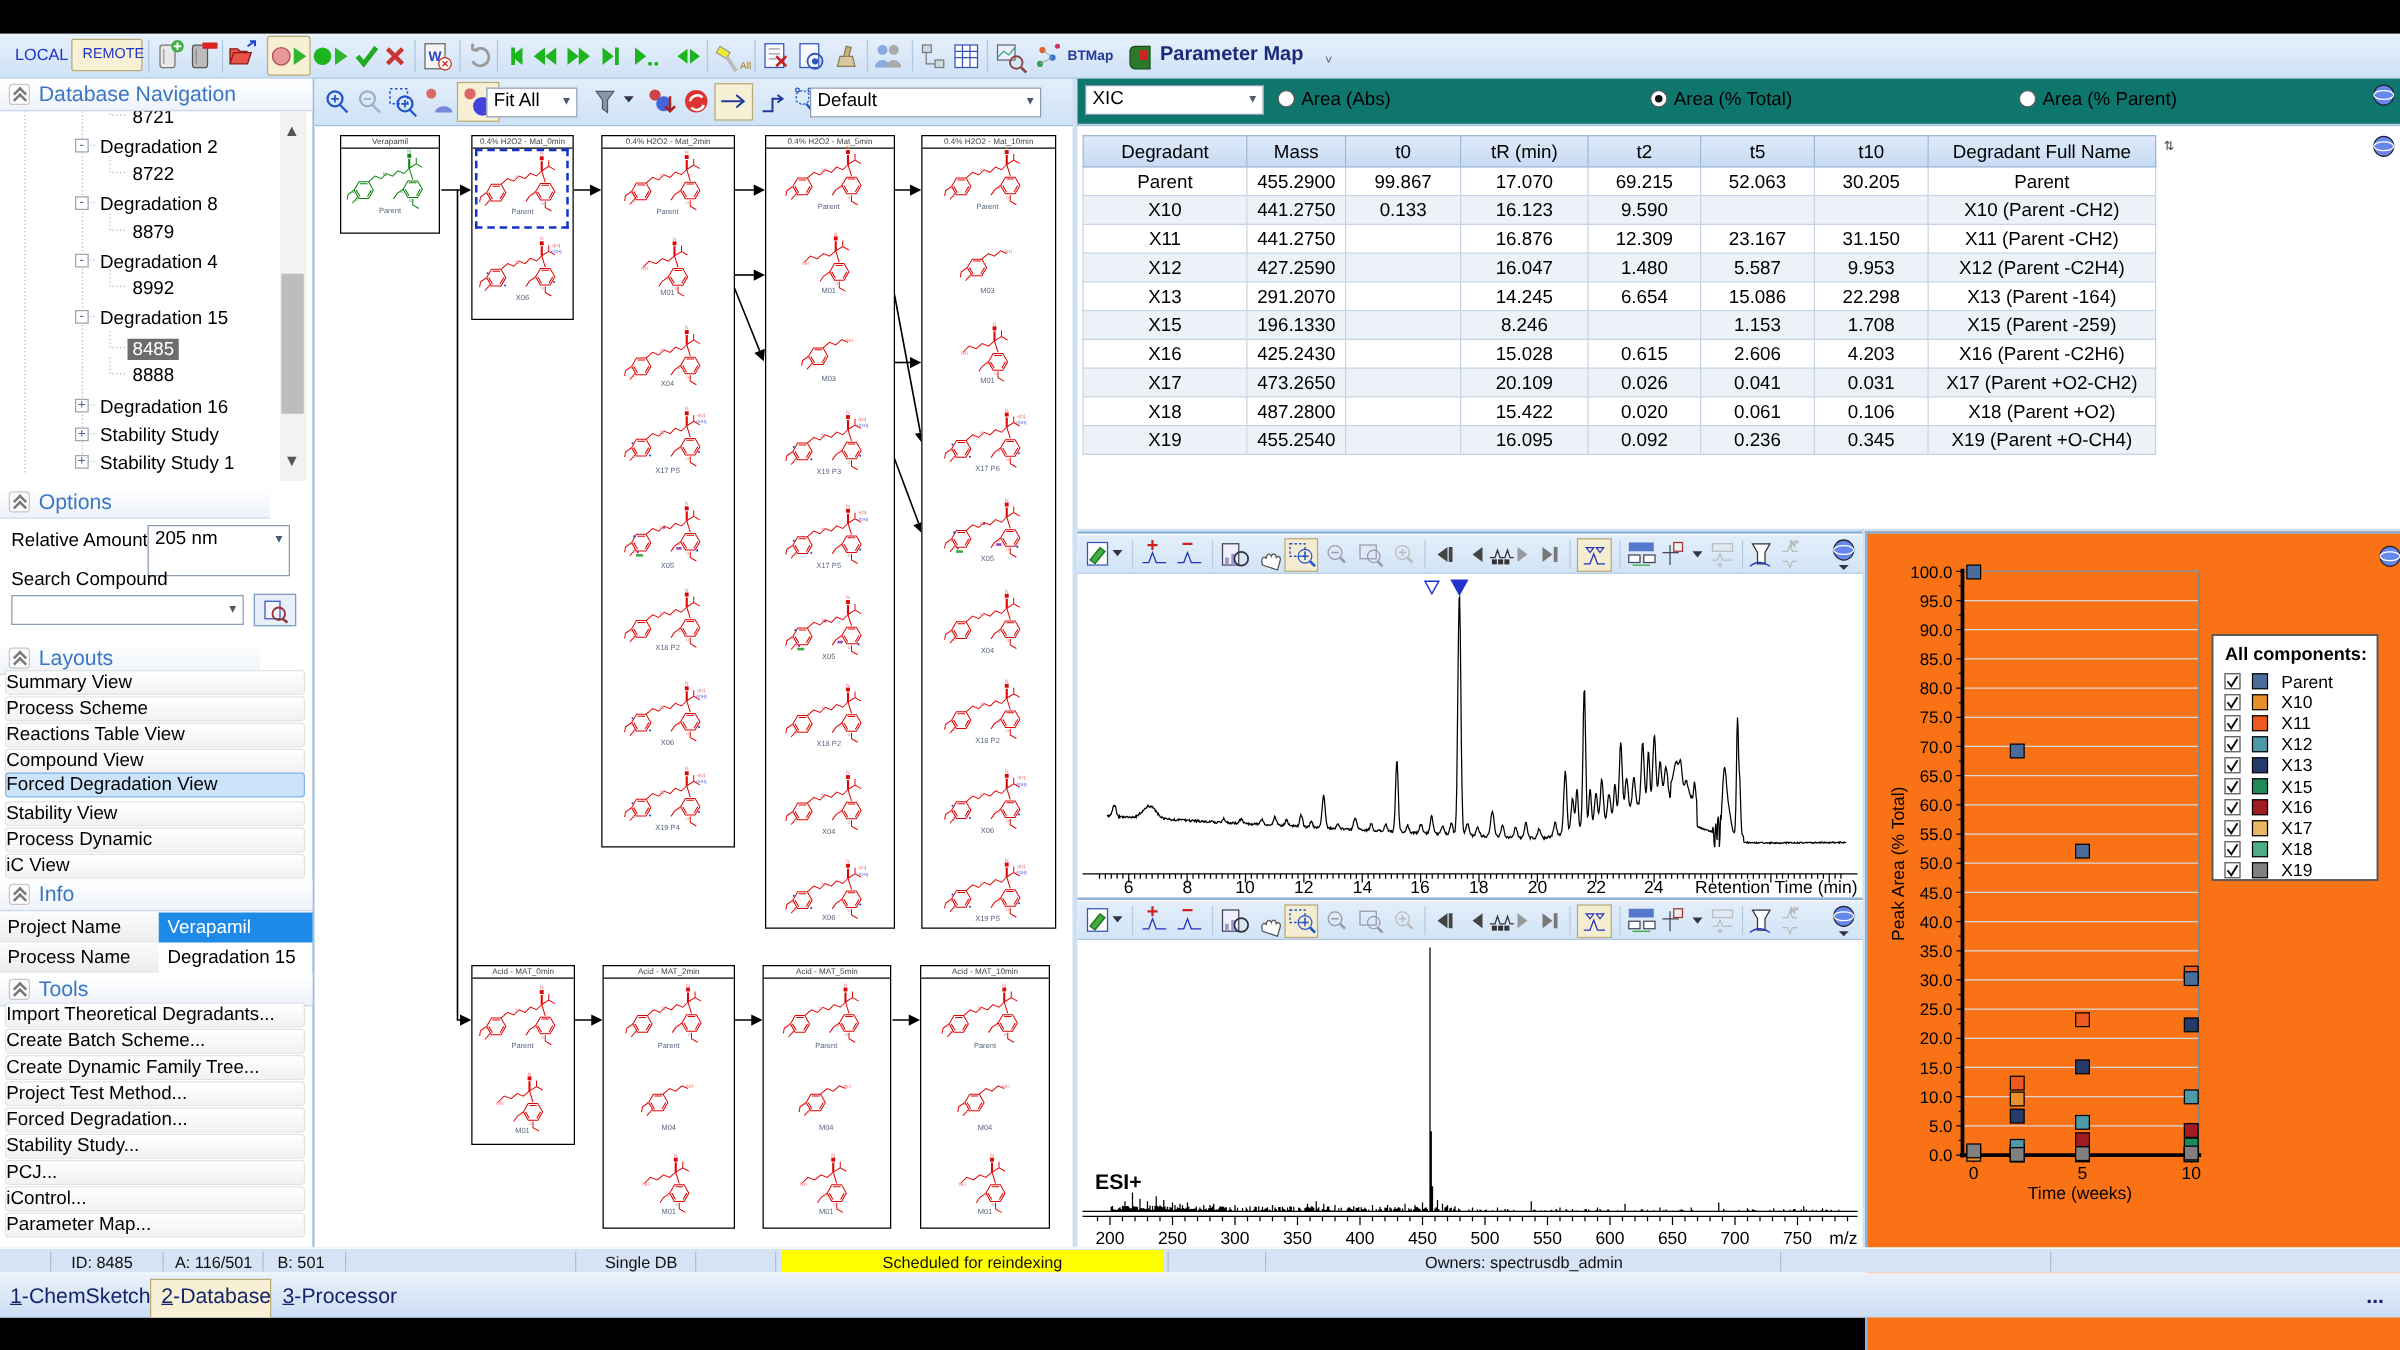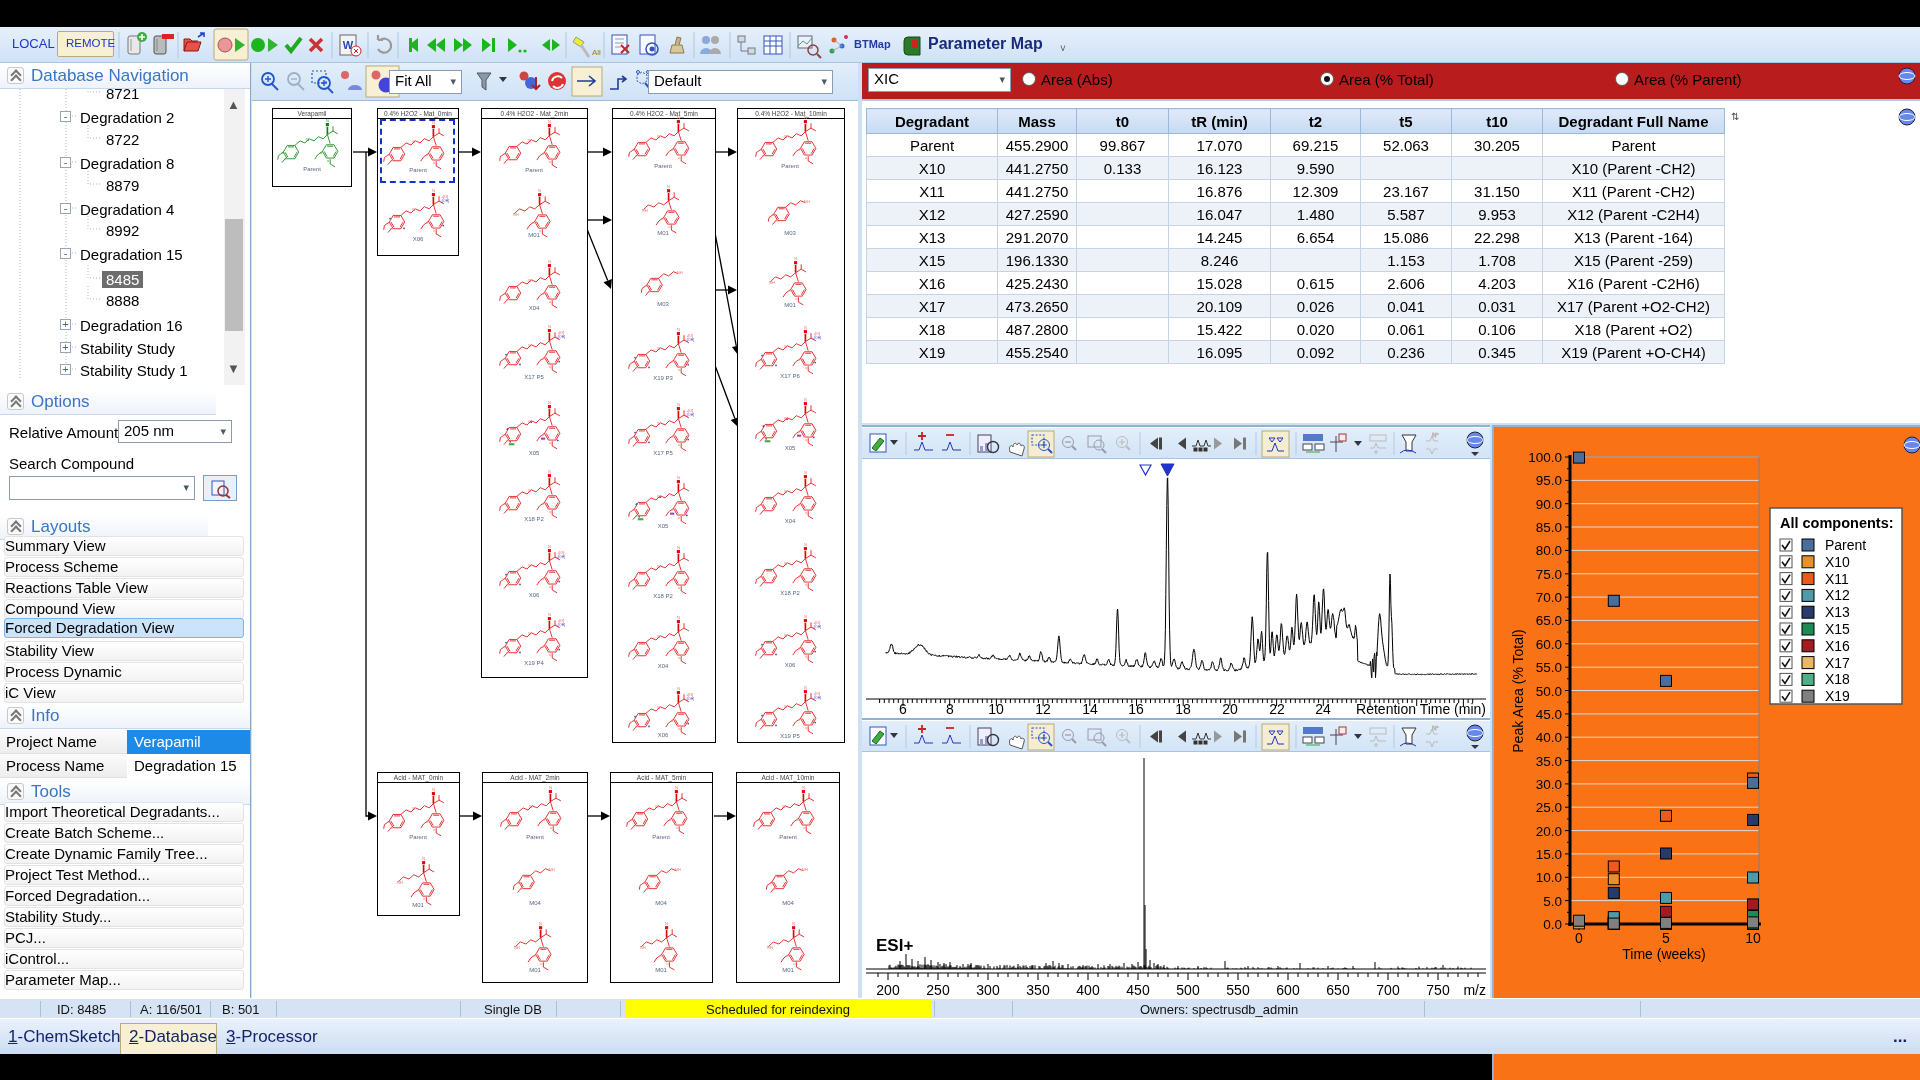--- a/index.html
+++ b/index.html
@@ -49,27 +49,27 @@
 .mol.green text{fill:#3da33d}
 .mol.green .fl{fill:#0d800d}
 .mol .dec{fill:#e05050;font-size:5px}
 .mol .decm{fill:#4444dd;font-size:5px}
 .mol .db{fill:#3344cc;stroke:none}
 .mol .dm{fill:#aa33aa;stroke:none}
 .mol .dg{fill:#44aa44}
 .mol .dgr{fill:#9944bb}
 .mlab{position:absolute;width:90px;text-align:center;font-size:6px;color:#5a6880}
 
-#rtop{position:absolute;left:862px;top:36px;width:1058px;height:38px;background:#b91c1c;border-bottom:2px solid #b3c9e2}
+#rtop{position:absolute;left:862px;top:36px;width:1058px;height:38px;background:#0f766e;border-bottom:2px solid #b3c9e2}
 .radio{position:absolute;width:14px;height:14px;border:1px solid #5a5a5a;border-radius:50%;background:#fff}
 .radio.on:after{content:"";position:absolute;left:3px;top:3px;width:6px;height:6px;border-radius:50%;background:#111}
 .rlab{position:absolute;font-size:15px;color:#000}
 #tablepanel{position:absolute;left:862px;top:74px;width:1058px;height:322px;background:#fff}
 table.grid{border-collapse:collapse;table-layout:fixed;font-size:15px}
-table.grid th{background:linear-gradient(#dfeafa,#c6daf2);font-weight:bold;border:1px solid #9db7d6;height:25px}
+table.grid th{background:linear-gradient(#dfeafa,#c6daf2);font-weight:normal;border:1px solid #9db7d6;height:25px}
 table.grid td{border:1px solid #c5d3e4;height:23px;text-align:center;overflow:hidden;white-space:nowrap}
 table.grid tr.alt td{background:#edf1f8}
 
 .ptb{position:absolute;background:linear-gradient(#e3eefa,#d2e4f6);border-bottom:1px solid #a9c4e2}
 
 #status{position:absolute;left:0;top:971px;width:1920px;height:20px;background:#d5e3f4;border-top:1px solid #fff;
  font-size:13px;color:#111}
 .sfield{position:absolute;top:3px}
 .sdiv{position:absolute;top:2px;width:1px;height:16px;background:#aabfd8}
 #tabbar{position:absolute;left:0;top:991px;width:1920px;height:36px;background:linear-gradient(#eaf1fc,#ccddf3);
@@ -240,21 +240,21 @@
 <div class="abs" style="left:224px;top:0;width:21px;height:296px;background:#f2f2f2">
             <div class="abs" style="left:3px;top:8px;color:#555;font-size:13px">▲</div>
             <div class="abs" style="left:1px;top:130px;width:18px;height:112px;background:#bdbdbd"></div>
             <div class="abs" style="left:3px;top:272px;color:#555;font-size:13px">▼</div>
           </div>
 </div>
 <div class="abs" style="left:0;top:326px;width:216px">
           <div class="phead"><div class="chev"></div>Options</div>
         </div>
 <div class="formlab" style="left:9px;top:361px">Relative Amount</div>
-<div class="combo" style="left:118px;top:357px;width:114px;height:23px">205 nm<span class="arr">▾</span></div>
+<div class="combo" style="left:118px;top:357px;width:114px;height:41px">205 nm<span class="arr">▾</span></div>
 <div class="formlab" style="left:9px;top:392px">Search Compound</div>
 <div class="combo" style="left:9px;top:413px;width:186px;height:24px">
           <span class="arr">▾</span>
         </div>
 <div class="abs" style="left:203px;top:412px;width:34px;height:26px;border:1px solid #7a9cc6;background:#e8f0fa"><svg width="32" height="24" viewBox="0 0 32 24">
             <rect x="8" y="5" width="12" height="14" fill="#f4f4ff" stroke="#3355bb"></rect>
             <circle cx="19" cy="15" r="5" fill="none" stroke="#993333" stroke-width="1.5"></circle>
             <line x1="22" y1="19" x2="26" y2="22" stroke="#993333" stroke-width="2"></line>
           </svg></div>
 <div class="abs" style="left:0;top:451px;width:208px">

